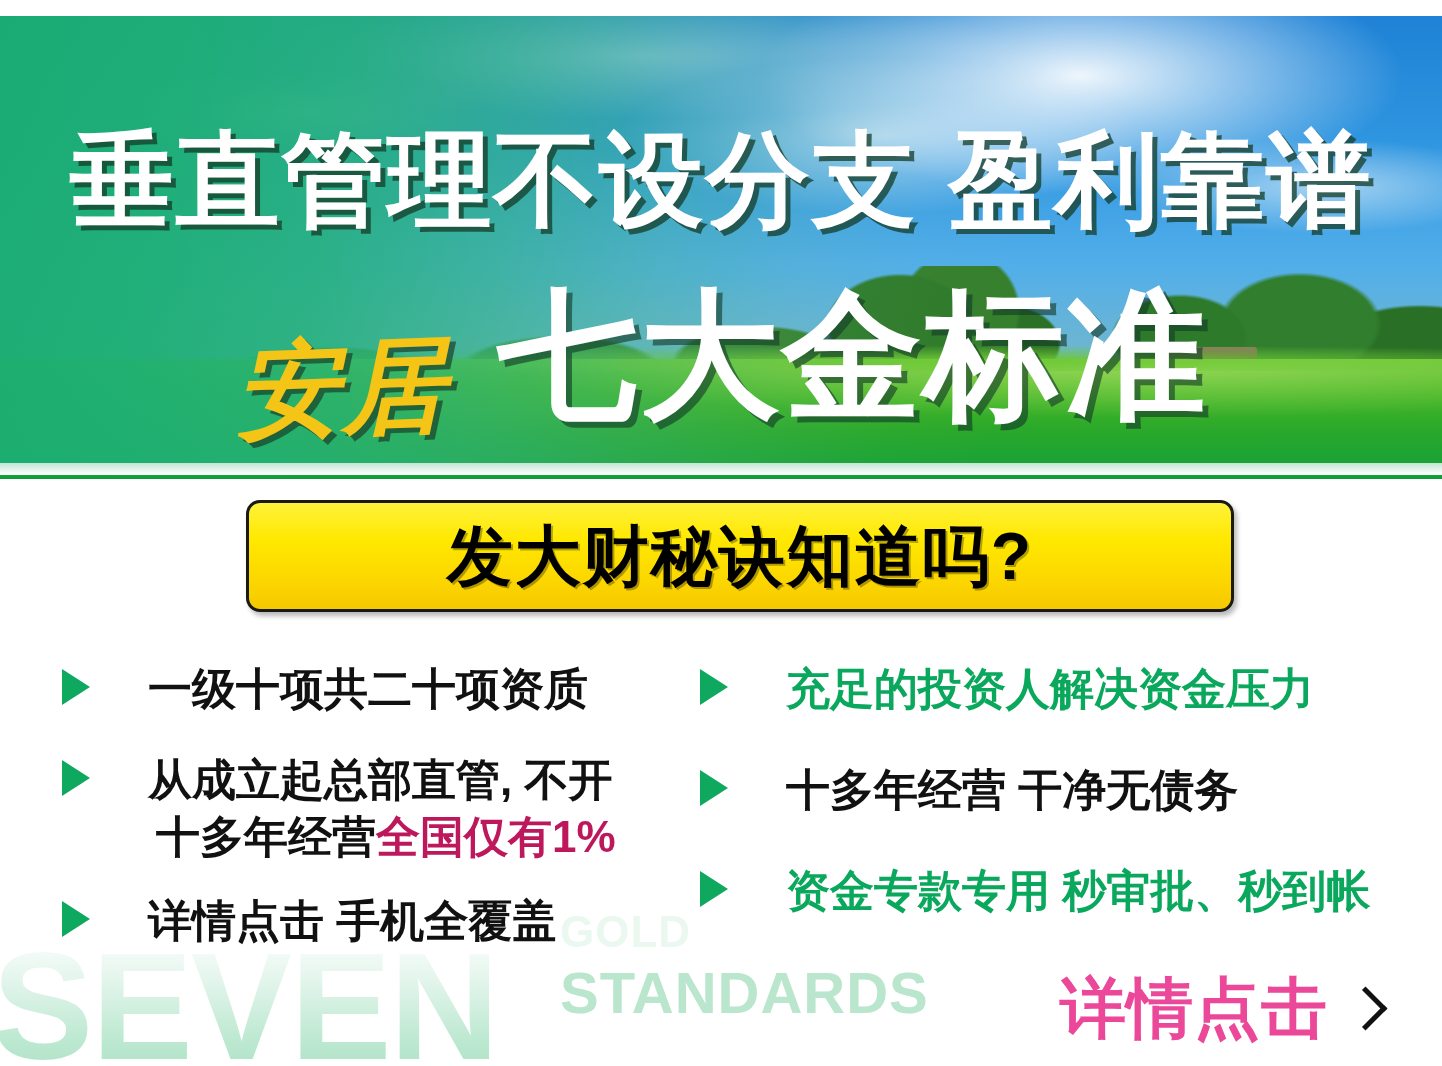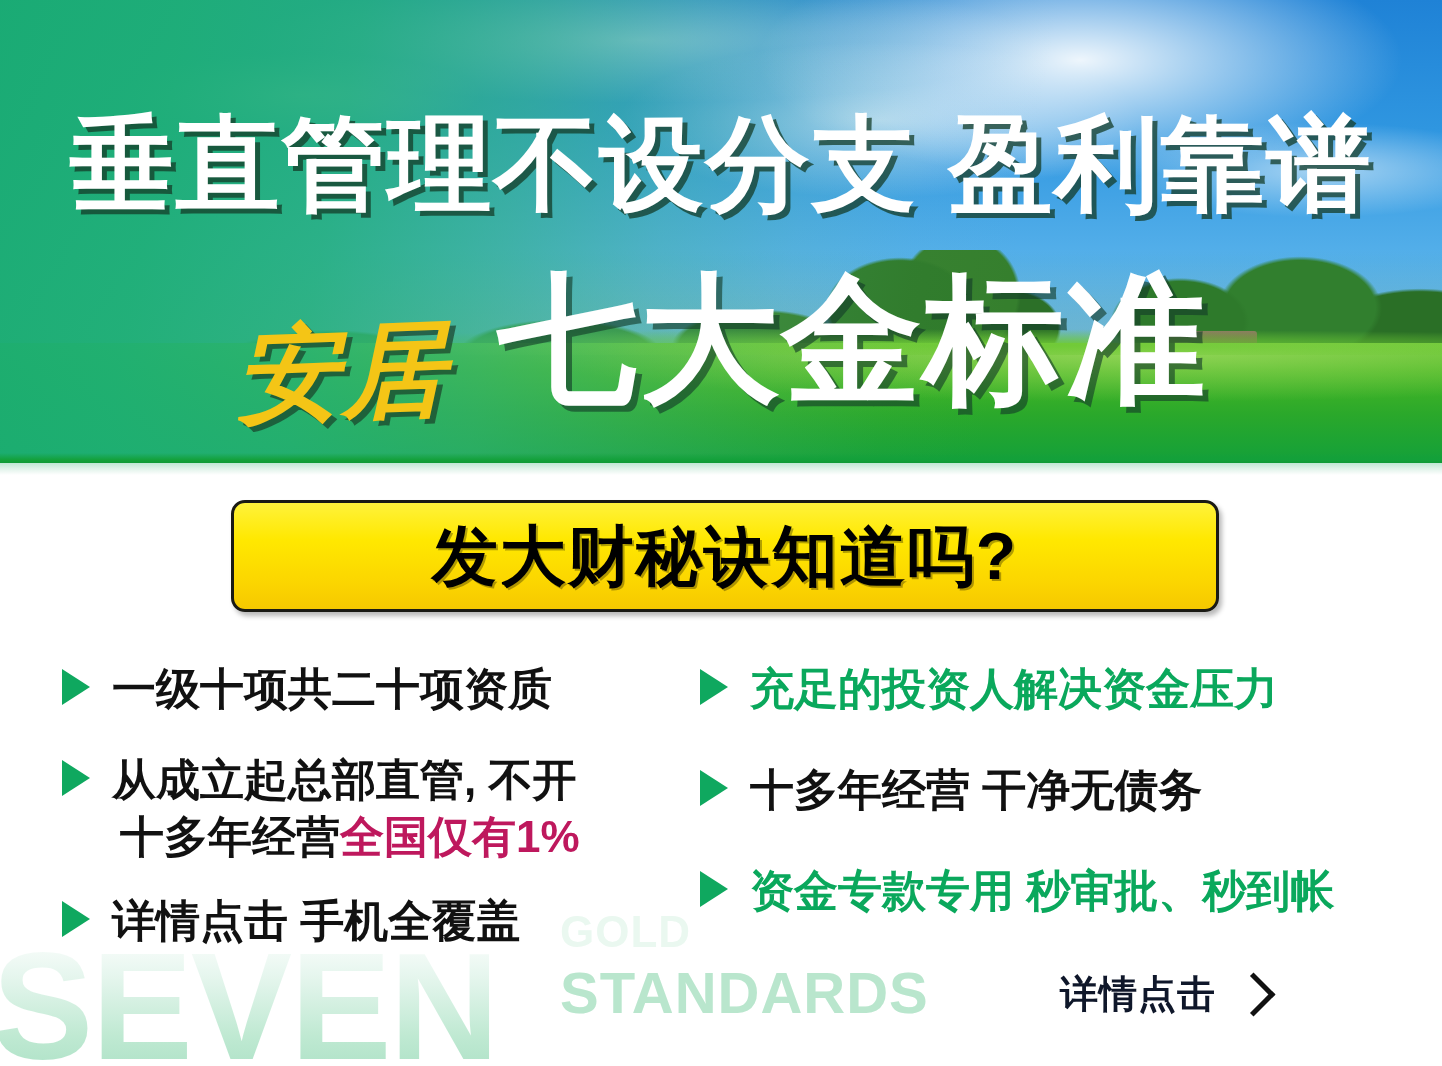--- a/index.html
+++ b/index.html
@@ -7,21 +7,21 @@
     width:1442px;height:1066px;
     background:#ffffff;
     font-family:"Liberation Sans","DejaVu Sans",sans-serif;
     overflow:hidden;
     position:relative;
   }
   .ad{position:relative;width:1442px;height:1066px;overflow:hidden;background:#fff;}
 
   
   .hero{
-    position:absolute;left:0;top:0;width:1442px;height:463px;
+    position:absolute;left:0;top:16px;width:1442px;height:463px;
     overflow:hidden;
   }
   
   .sky{
     position:absolute;inset:0;
     background:
       radial-gradient(ellipse 520px 190px at 1080px 60px, rgba(255,255,255,.92) 0%, rgba(255,255,255,0) 62%),
       radial-gradient(ellipse 400px 120px at 880px 120px, rgba(255,255,255,.60) 0%, rgba(255,255,255,0) 65%),
       radial-gradient(ellipse 300px 70px  at 1320px 170px, rgba(255,255,255,.55) 0%, rgba(255,255,255,0) 68%),
       radial-gradient(ellipse 560px 90px  at 640px 40px,  rgba(255,255,255,.45) 0%, rgba(255,255,255,0) 70%),
@@ -112,21 +112,21 @@
   .qidajin{
     font-size:140px;line-height:1;font-weight:700;letter-spacing:2px;
     color:#ffffff;
     text-shadow:6px 6px 0 rgba(20,60,40,.62);
     display:inline-block;
     margin-left:35px;
   }
 
   
   .yellow-banner{
-    position:absolute;left:231px;top:500px;width:988px;height:112px;
+    position:absolute;left:246px;top:500px;width:988px;height:112px;
     border-radius:14px;
     border:3px solid #1a1a14;
     background:linear-gradient(180deg,#fff23a 0%,#ffe800 35%,#fbd400 78%,#f5c800 100%);
     box-shadow:3px 4px 5px rgba(0,0,0,.28);
     display:flex;align-items:center;justify-content:center;
     box-sizing:border-box;
   }
   .yellow-banner span{
     font-size:66px;font-weight:700;letter-spacing:2px;color:#000000;
     line-height:1;white-space:nowrap;
@@ -141,21 +141,21 @@
   .bullet{display:flex;align-items:flex-start;margin-bottom:34px;}
   .tri{
     width:0;height:0;flex:0 0 auto;
     border-left:28px solid #0fa85f;
     border-top:18px solid transparent;
     border-bottom:18px solid transparent;
     margin-right:22px;margin-top:9px;
   }
   .btext{
     font-size:44px;line-height:1.30;font-weight:700;color:#111111;
-    letter-spacing:0px;white-space:nowrap;
+    letter-spacing:0px;white-space:nowrap;margin-left:36px;
   }
   .btext.green{color:#0aa85c;}
   .hl{color:#be185d;}
   .l2{display:block;margin-left:8px;white-space:nowrap;}
   .bullet.tight{margin-bottom:26px;}
   .bullet.wide{margin-bottom:44px;}
 
   
   .wm{position:absolute;left:0;bottom:0;width:1298px;height:150px;pointer-events:none;overflow:hidden;}
   .wm-seven{
@@ -176,21 +176,21 @@
     color:#b9e6cd;
   }
 
   
   .cta{
     position:absolute;left:1060px;top:975px;
     display:flex;align-items:center;gap:22px;
     cursor:pointer;
   }
   .cta-text{
-    font-size:38px;font-weight:700;color:#0f172a;letter-spacing:1px;line-height:1;
+    font-size:66px;font-weight:700;color:#ec4899;letter-spacing:1px;line-height:1;
     white-space:nowrap;
   }
   .cta-chev{
     width:26px;height:26px;border-top:5px solid #111;border-right:5px solid #111;
     transform:rotate(45deg);
   }
 </style>
 </head>
 <body>
 

